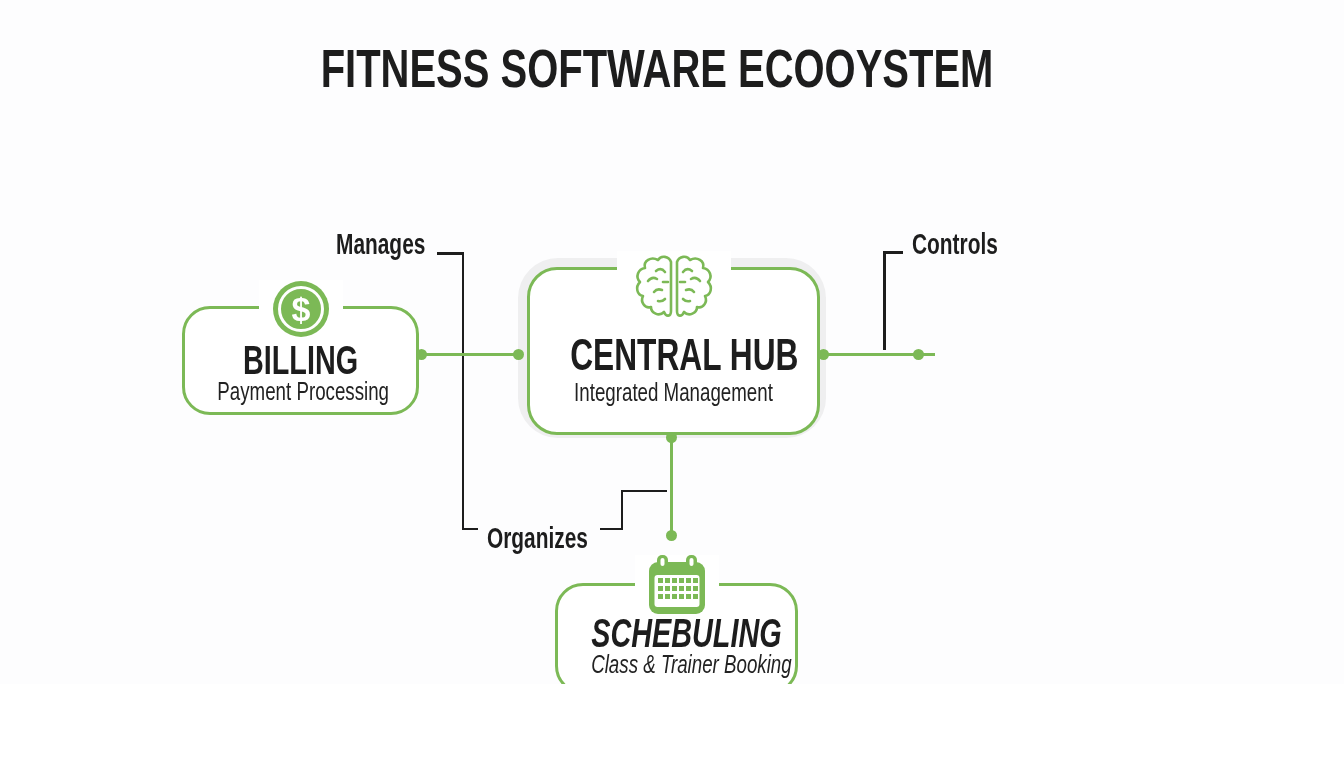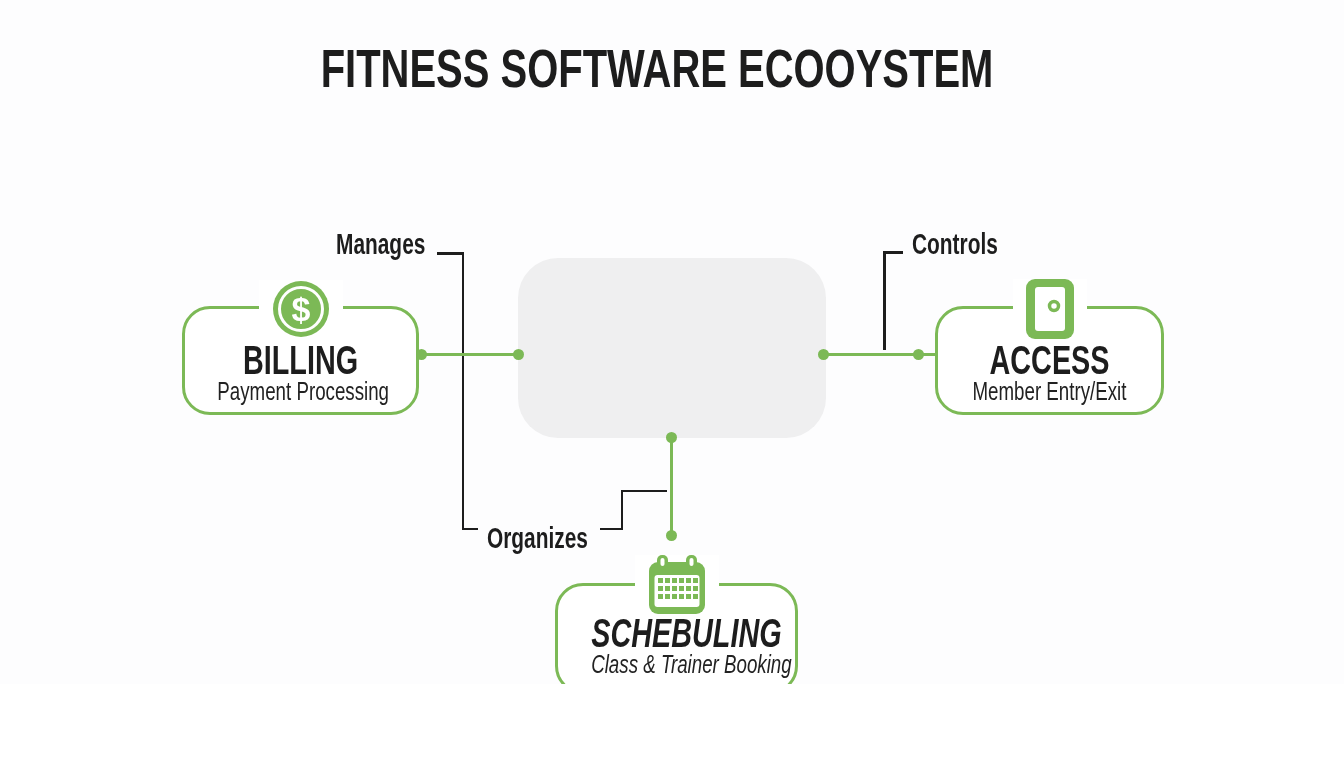--- a/index.html
+++ b/index.html
@@ -98,32 +98,38 @@
       <svg width="58" height="58" viewBox="0 0 58 58">
         <circle cx="29" cy="29" r="28" fill="currentColor"></circle>
         <circle cx="29" cy="29" r="21.5" fill="none" stroke="#fff" stroke-width="3"></circle>
         <text x="29" y="41" text-anchor="middle" font-size="34" font-weight="bold" fill="#fff" font-family="Liberation Sans, sans-serif">$</text>
       </svg>
     </div>
     <div class="node-title cond">BILLING</div>
     <div class="node-sub cond">Payment Processing</div>
   </div>
 
-
-  <div class="node node-access">
+  <div class="node node-hub">
     <div class="node-icon">
-      <svg width="48" height="60" viewBox="0 0 48 60">
-        <rect x="0" y="0" width="48" height="60" rx="9" fill="currentColor"></rect>
-        <rect x="9" y="8" width="30" height="44" rx="3" fill="#fff"></rect>
-        <circle cx="28" cy="27" r="4.5" fill="none" stroke="currentColor" stroke-width="3.5"></circle>
+      <svg width="80" height="70" viewBox="0 0 80 70">
+        <g id="brainL" stroke="currentColor" stroke-width="2.6" stroke-linecap="round" stroke-linejoin="round">
+          <path fill="#fff" d="M 37,11 C 35,5 27,4 24,9 C 17,5 9,10 11,17 C 4,18 1,26 6,31 C 1,36 3,44 9,45 C 6,51 11,58 17,56 C 17,62 25,66 30,61 C 32,66 37,66 37,60 Z"></path>
+          <path fill="none" d="M 22,20 q 5,-4 9,1"></path>
+          <path fill="none" d="M 14,30 q 4,-5 9,-2"></path>
+          <path fill="none" d="M 20,41 q 3,-4 8,-2"></path>
+          <path fill="none" d="M 24,50 q 4,1 7,-2"></path>
+          <path fill="none" d="M 29,31 h 5"></path>
+        </g>
+        <use href="#brainL" transform="translate(80,0) scale(-1,1)"></use>
       </svg>
     </div>
-    <div class="node-title cond">ACCESS</div>
-    <div class="node-sub cond">Member Entry/Exit</div>
+    <div class="node-title cond">CENTRAL HUB</div>
+    <div class="node-sub cond">Integrated Management</div>
   </div>
+
 
   <div class="node node-scheduling">
     <div class="node-icon">
       <svg width="58" height="62" viewBox="0 0 58 62">
         <rect x="1" y="7" width="56" height="52" rx="9" fill="currentColor"></rect>
         <rect x="9" y="0" width="11" height="15" rx="5" fill="currentColor"></rect>
         <rect x="12.5" y="3" width="4" height="8" rx="2" fill="#fff"></rect>
         <rect x="38" y="0" width="11" height="15" rx="5" fill="currentColor"></rect>
         <rect x="41.5" y="3" width="4" height="8" rx="2" fill="#fff"></rect>
         <rect x="6.5" y="20" width="45" height="32" rx="3" fill="#fff"></rect>

